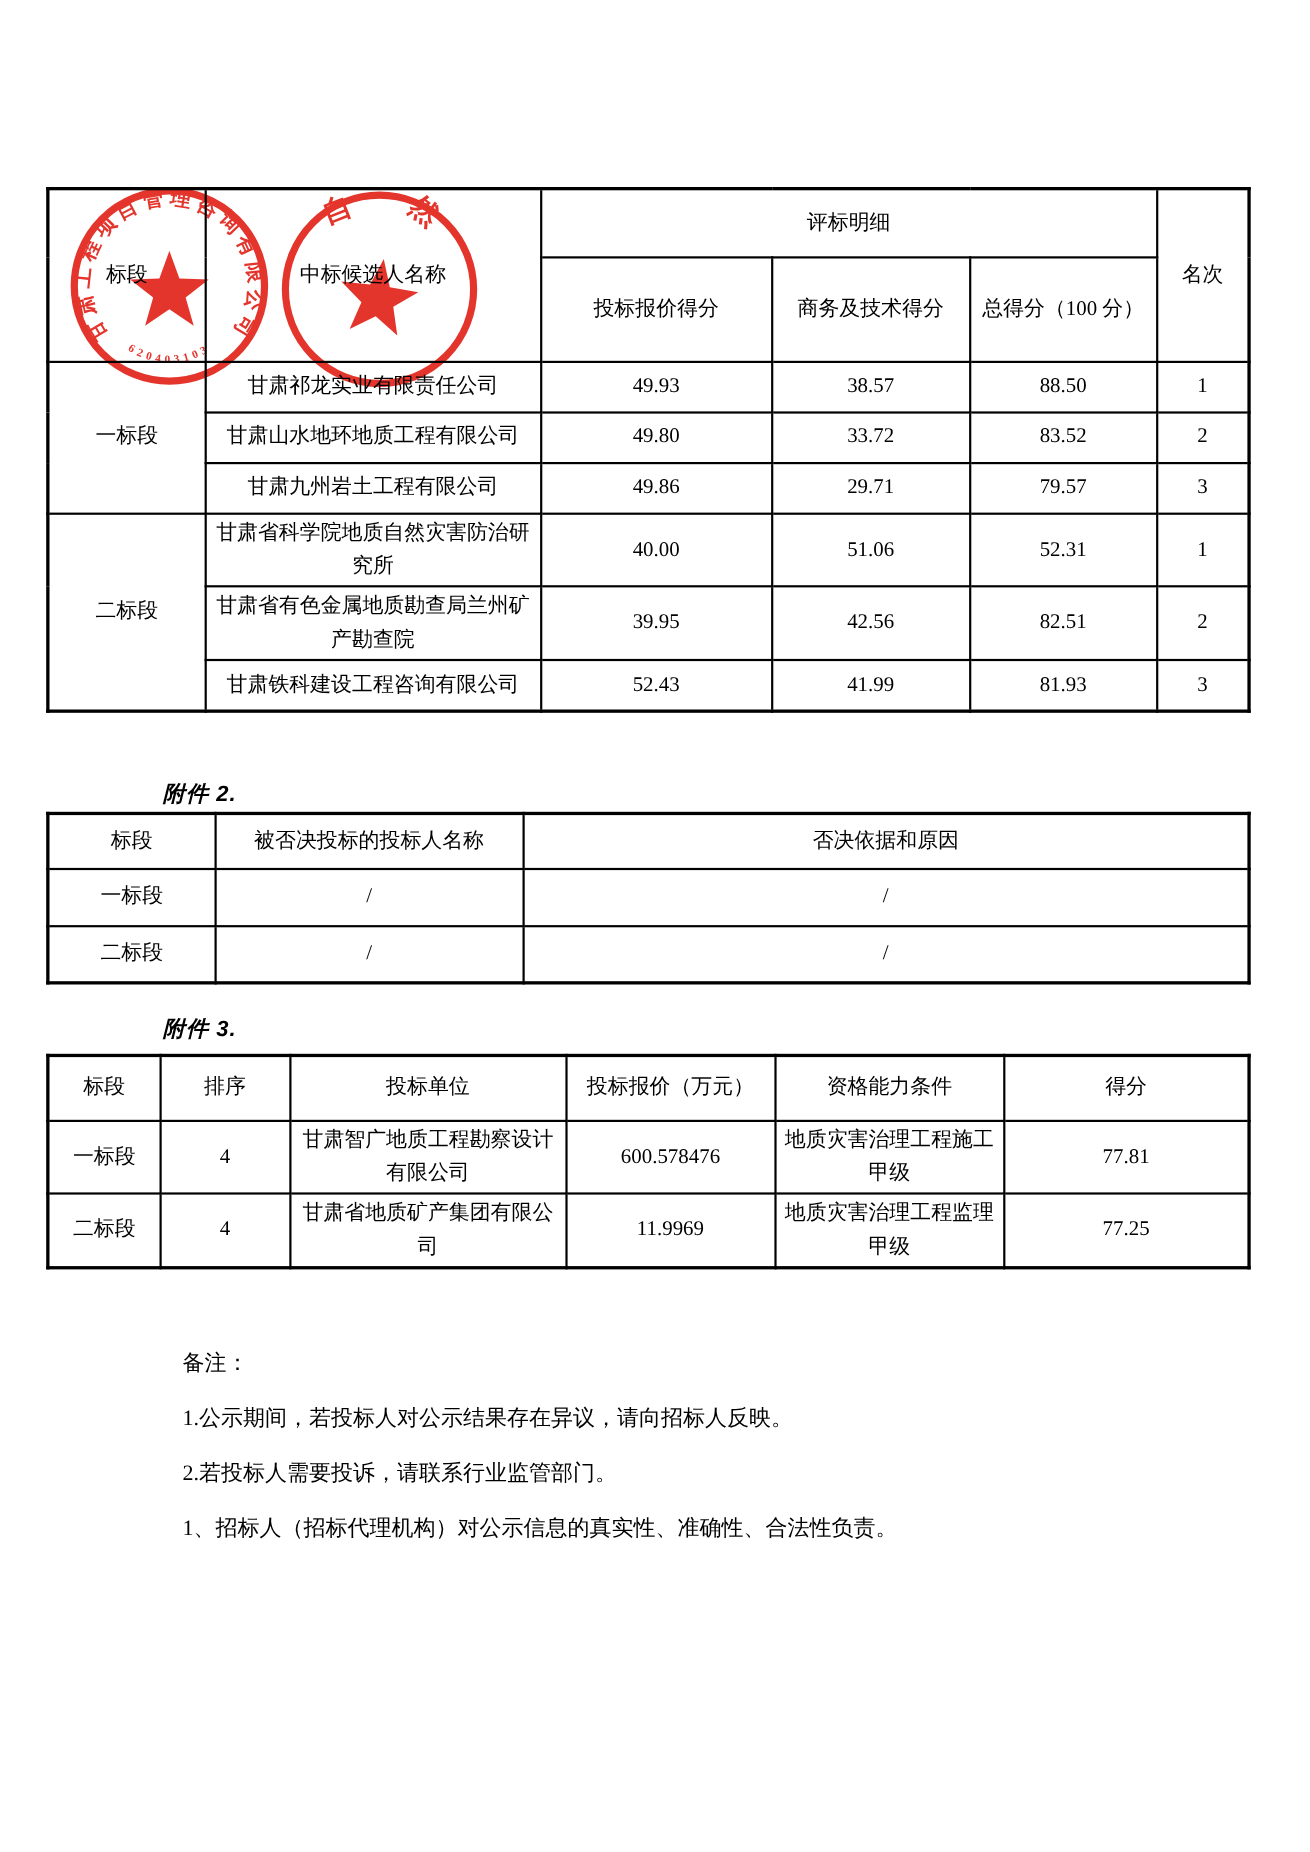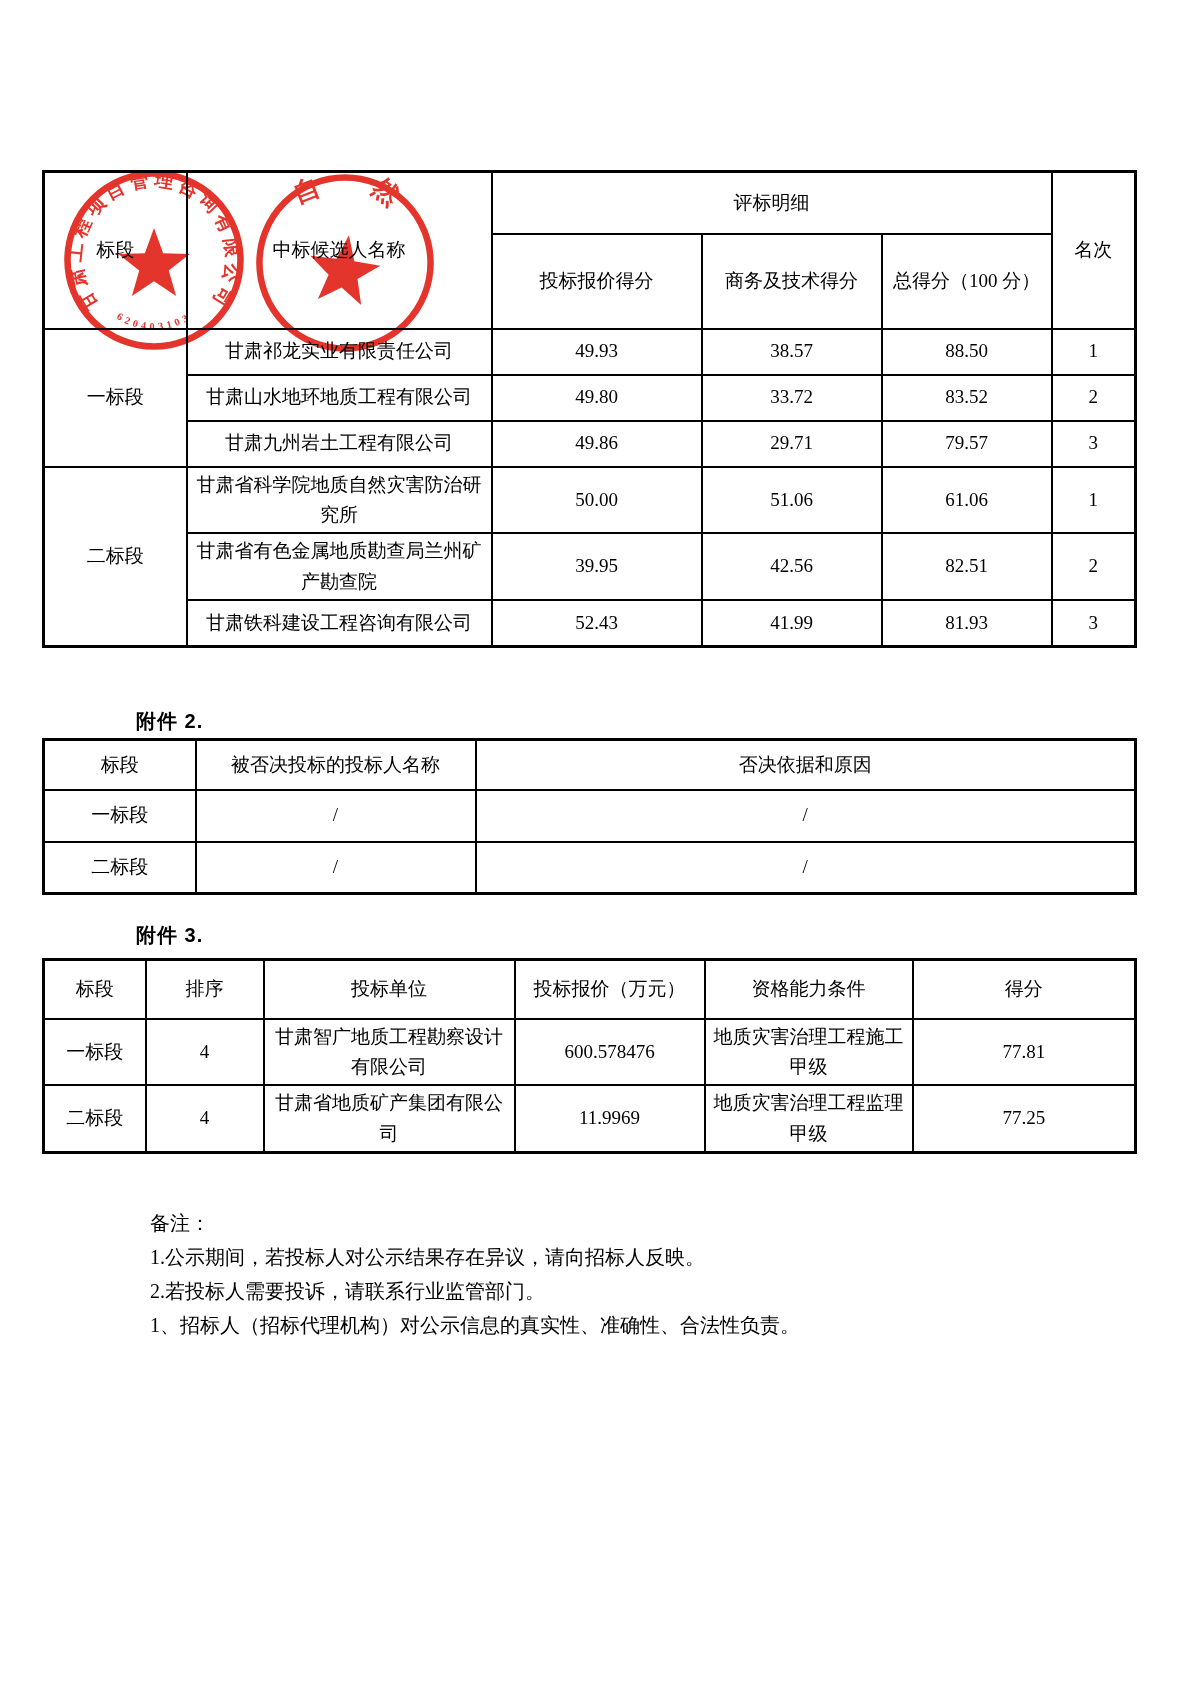--- a/index.html
+++ b/index.html
@@ -37,36 +37,37 @@
   .rh-s{height:46px;}
   .rh-d{height:60px;}
   .rh-a{height:50px;}
   .rh-b{height:52px;}
   .rh-t{height:60px;}
   .rh-th{height:59px;}
   .rh-r1{height:65px;}
   .rh-r2{height:61px;}
   .att-label{
     position:absolute;
-    left:136px;
+    left:148px;
     font-family:"Liberation Sans","DejaVu Sans",sans-serif;
     font-weight:bold;
     font-size:20px;
     letter-spacing:1px;
+    font-style:italic;
   }
   #att2-label{top:708px;}
   #att3-label{top:922px;}
   .notes{
     position:absolute;
     left:150px;top:1206px;
     font-size:20px;
     line-height:34px;
     width:900px;
   }
-  .notes .note-item{margin:0;padding:0;}
+  .notes .note-item{margin:16px;padding:0;}
   .stamp{
     position:absolute;
     mix-blend-mode:multiply;
     opacity:0.92;
   }
   #stamp-left{left:60px;top:166px;width:188px;height:188px;}
   #stamp-right{left:252px;top:170px;width:186px;height:186px;}
   .seal-arc{
     font-family:"Liberation Serif","DejaVu Serif",serif;
     font-weight:bold;
@@ -116,23 +117,23 @@
     <tr class="rh-s">
       <td>甘肃九州岩土工程有限公司</td>
       <td>49.86</td>
       <td>29.71</td>
       <td>79.57</td>
       <td>3</td>
     </tr>
     <tr class="rh-d">
       <td rowspan="3">二标段</td>
       <td>甘肃省科学院地质自然灾害防治研究所</td>
-      <td>50.00</td>
+      <td>40.00</td>
       <td>51.06</td>
-      <td>61.06</td>
+      <td>52.31</td>
       <td>1</td>
     </tr>
     <tr class="rh-d">
       <td>甘肃省有色金属地质勘查局兰州矿产勘查院</td>
       <td>39.95</td>
       <td>42.56</td>
       <td>82.51</td>
       <td>2</td>
     </tr>
     <tr class="rh-s">

